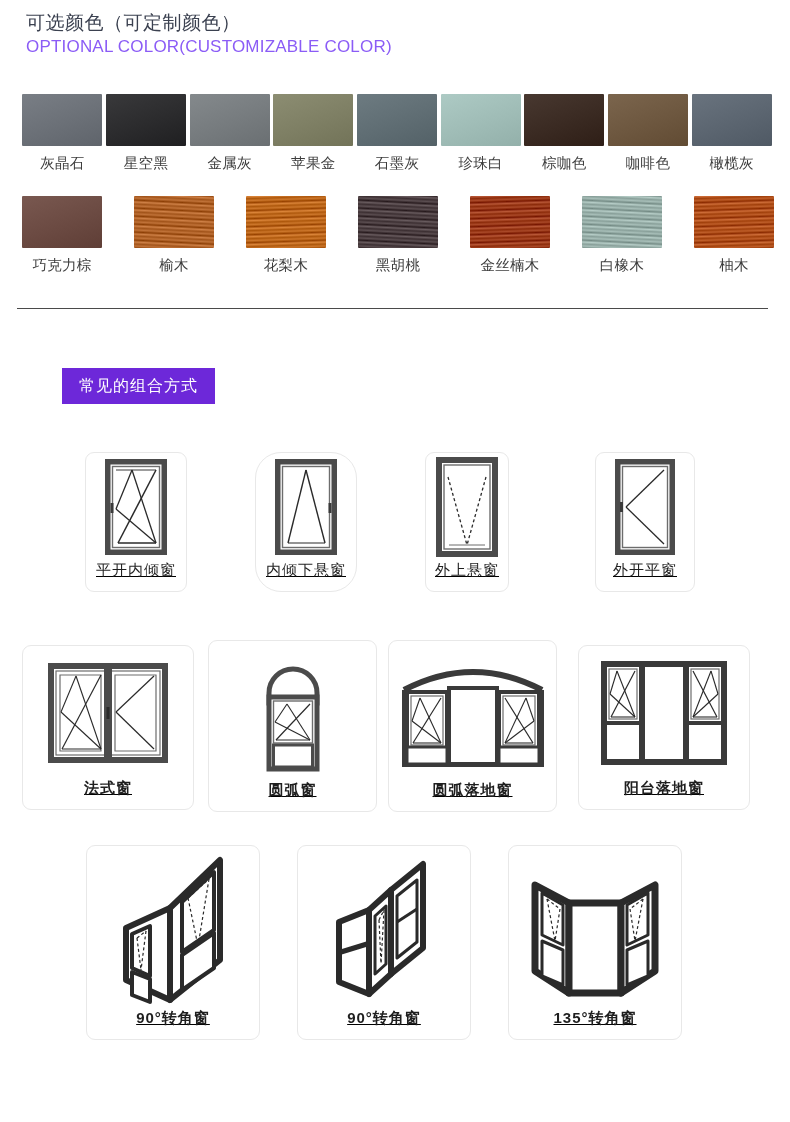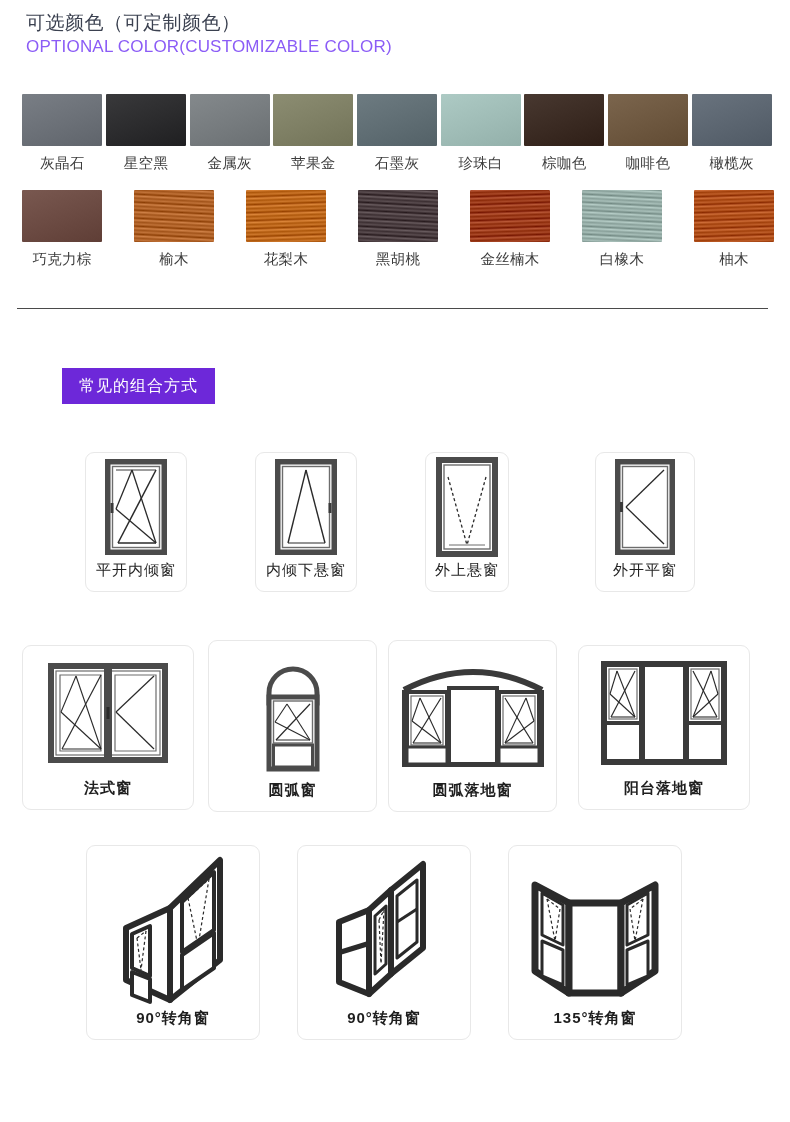--- a/index.html
+++ b/index.html
@@ -95,20 +95,21 @@
   
   .card {
     position: absolute;
     background: #ffffff;
     border: 1px solid #e8e8e8;
     border-radius: 9px;
     display: flex;
     flex-direction: column;
     align-items: center;
     justify-content: flex-start;
+    text-decoration: underline;
   }
   .card .fig {
     flex: 1 1 auto;
     width: 100%;
     display: flex;
     align-items: center;
     justify-content: center;
   }
   .card .caption {
     font-size: 15px;
@@ -180,21 +181,21 @@
       </div>
       <div class="swatch-label">咖啡色</div>
     </div>
     <div class="swatch-cell">
       <div class="swatch-chip" style="background: linear-gradient(160deg, rgb(105, 115, 126), rgb(91, 101, 112) 55%, rgb(79, 89, 100));">
         <div class="grain"></div>
       </div>
       <div class="swatch-label">橄榄灰</div>
     </div>
   </div>
-<div class="swatch-grid swatch-row2" id="swatchRow2" style="top:178px;gap:32px;">
+<div class="swatch-grid swatch-row2" id="swatchRow2" style="top:184px;gap:32px;">
     <div class="swatch-cell">
       <div class="swatch-chip" style="background: linear-gradient(160deg, rgb(121, 88, 80), rgb(107, 74, 66) 55%, rgb(95, 62, 54));">
         <div class="grain"></div>
       </div>
       <div class="swatch-label">巧克力棕</div>
     </div>
     <div class="swatch-cell">
       <div class="swatch-chip" style="background: repeating-linear-gradient(3deg, rgb(146, 68, 10) 0px, rgb(192, 114, 56) 2px, rgb(162, 84, 26) 4px, rgb(206, 128, 70) 6px, rgb(140, 62, 4) 8px), radial-gradient(70% 120% at 35% 50%, rgb(210, 132, 74), rgb(155, 77, 19));">
         <div class="grain"></div>
       </div>
@@ -258,21 +259,21 @@
       <path d="M13 84 L51 84" stroke="#2a2a2a" stroke-width="1.3" fill="none"></path>
       <path d="M51 84 L27 11" stroke="#2a2a2a" stroke-width="1.3" fill="none"></path>
       <path d="M27 11 L11 50" stroke="#2a2a2a" stroke-width="1.3" fill="none"></path>
       <path d="M11 50 L51 84" stroke="#2a2a2a" stroke-width="1.3" fill="none"></path>
       <rect x="5.5" y="44" width="3" height="10" fill="#3a3a3a"></rect>
     </svg>
   </div>
   <div class="caption">平开内倾窗</div>
 </div>
 
-<div class="card r1" style="left:255px; top:452px; width:102px; height:140px;">
+<div class="card r1" style="left:255px; top:452px; width:102px; height:140px;border-radius:26px;">
   <div class="fig">
     <svg width="62" height="96" viewBox="0 0 62 96">
       <rect x="2" y="2" width="58" height="92" fill="none" stroke="#4b4b4b" stroke-width="7"></rect>
       <rect x="7.5" y="7.5" width="47" height="81" fill="#fff" stroke="#6d6d6d" stroke-width="1.4"></rect>
       <path d="M13 84 L31 11" stroke="#2a2a2a" stroke-width="1.4" fill="none"></path>
       <path d="M31 11 L50 84" stroke="#2a2a2a" stroke-width="1.4" fill="none"></path>
       <path d="M13 84 L50 84" stroke="#2a2a2a" stroke-width="1.2" fill="none"></path>
       <rect x="53.5" y="44" width="3" height="10" fill="#3a3a3a"></rect>
     </svg>
   </div>

